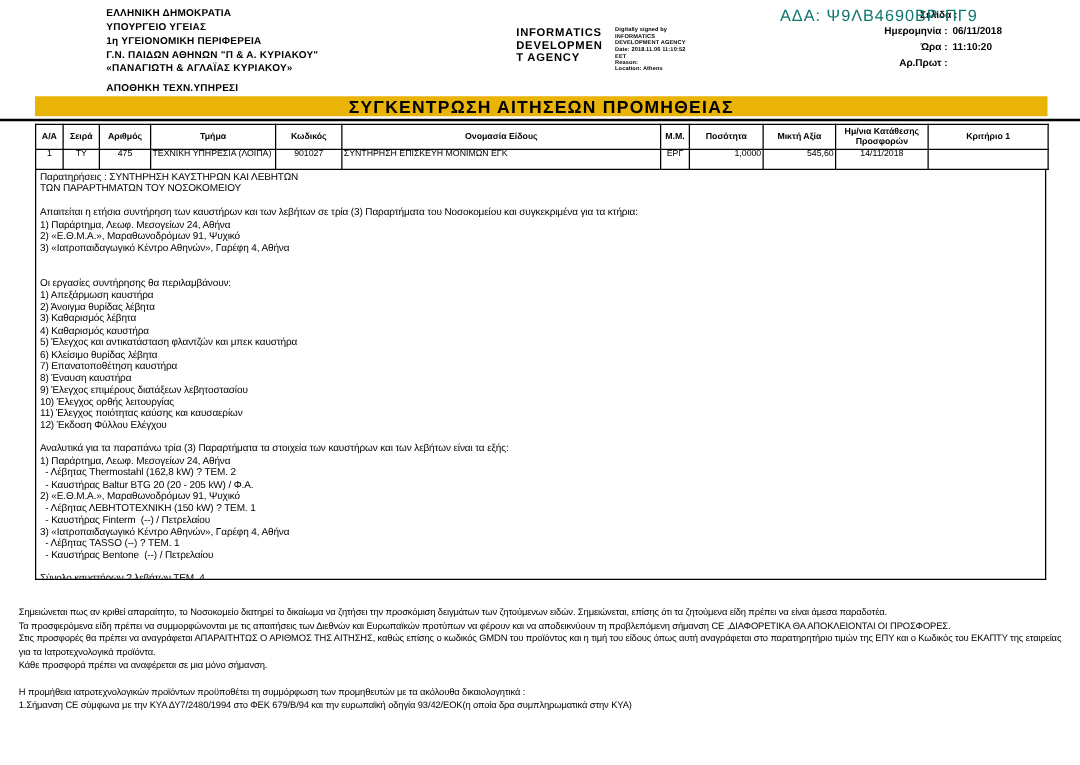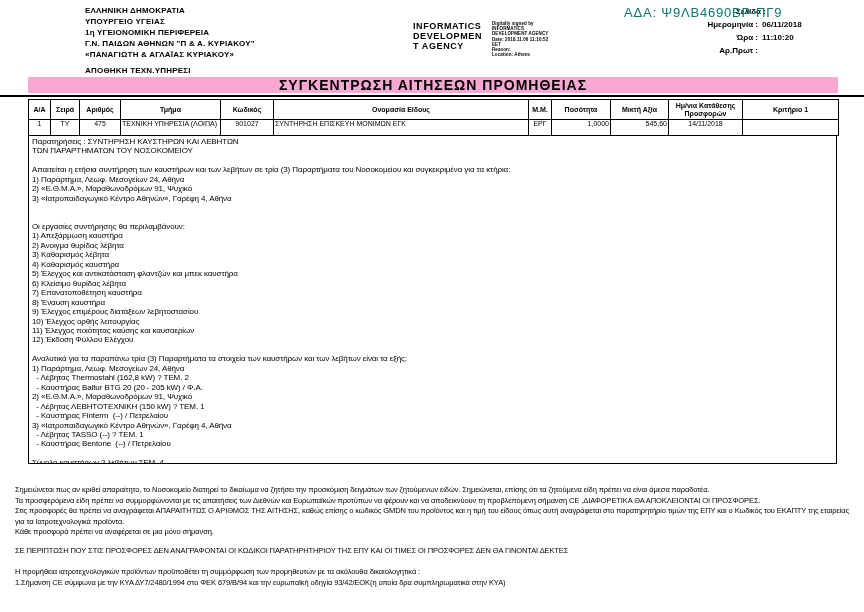--- a/index.html
+++ b/index.html
@@ -20,21 +20,21 @@
 
   
   .ada { position:absolute; left:624px; top:5px; font-size:13px; letter-spacing:0.8px; white-space:nowrap; color:#0f766e; }
   .page-label { position:absolute; left:736px; top:7px; font-size:8px; font-weight:bold; }
   .meta { position:absolute; left:630px; top:18px; width:196px; font-size:8px; font-weight:bold; }
   .meta-row { display:flex; justify-content:flex-end; line-height:13px; }
   .meta-row .lbl { text-align:right; white-space:pre; }
   .meta-row .val { width:64px; padding-left:4px; white-space:pre; }
 
   
-  .title-band { position:absolute; left:28px; top:77px; width:810px; height:16px; background:#f9a8d4; text-align:center; }
+  .title-band { position:absolute; left:28px; top:77px; width:810px; height:16px; background:#eab308; text-align:center; }
   .title { font-size:14px; font-weight:bold; letter-spacing:1px; line-height:16px; white-space:nowrap; }
   .rule { position:absolute; left:0; top:95px; width:864px; height:2px; background:#000; }
 
   
   table.req { position:absolute; left:28px; top:99px; width:810px; border-collapse:collapse; table-layout:fixed; }
   table.req th, table.req td { border:1px solid #000; font-size:7px; padding:0 1px; overflow:hidden; }
   table.req th { font-weight:bold; text-align:center; height:19px; vertical-align:middle; line-height:8px; }
   table.req td { height:15px; vertical-align:top; line-height:8px; }
   th.h-right { text-align:right; padding-right:3px; }
   td.c { text-align:center; }
@@ -189,18 +189,17 @@
     <div class="obs-line">Σύνολο καυστήρων ? λεβήτων ΤΕΜ. 4</div>
   </div>
 
 <div class="footer">
   <div>
       <div class="para">Σημειώνεται  πως αν κριθεί απαραίτητο, το Νοσοκομείο διατηρεί το δικαίωμα να ζητήσει την προσκόμιση δειγμάτων των ζητούμενων ειδών. Σημειώνεται, επίσης  ότι τα ζητούμενα είδη πρέπει να είναι άμεσα παραδοτέα.</div>
       <div class="para">Τα προσφερόμενα είδη πρέπει να συμμορφώνονται με τις απαιτήσεις των Διεθνών και Ευρωπαϊκών προτύπων  να φέρουν και να αποδεικνύουν  τη προβλεπόμενη σήμανση CE ,ΔΙΑΦΟΡΕΤΙΚΑ ΘΑ ΑΠΟΚΛΕΙΟΝΤΑΙ ΟΙ ΠΡΟΣΦΟΡΕΣ.</div>
       <div class="para">Στις  προσφορές  θα πρέπει να αναγράφεται  ΑΠΑΡΑΙΤΗΤΩΣ Ο ΑΡΙΘΜΟΣ ΤΗΣ ΑΙΤΗΣΗΣ, καθώς επίσης ο κωδικός GMDN του προϊόντος και η τιμή του είδους όπως αυτή αναγράφεται στο παρατηρητήριο τιμών της ΕΠΥ και ο Κωδικός του ΕΚΑΠΤΥ  της εταιρείας για τα Ιατροτεχνολογικά προϊόντα.</div>
       <div class="para">Κάθε προσφορά πρέπει να αναφέρεται σε μια μόνο σήμανση.</div>
     </div>
-  <div class="notice">ΣΕ ΠΕΡΙΠΤΩΣΗ ΠΟΥ ΣΤΙΣ ΠΡΟΣΦΟΡΕΣ  ΔΕΝ ΑΝΑΓΡΑΦΟΝΤΑΙ ΟΙ ΚΩΔΙΚΟΙ ΠΑΡΑΤΗΡΗΤΗΡΙΟΥ ΤΗΣ ΕΠΥ ΚΑΙ ΟΙ ΤΙΜΕΣ ΟΙ ΠΡΟΣΦΟΡΕΣ ΔΕΝ ΘΑ ΓΙΝΟΝΤΑΙ ΔΕΚΤΕΣ</div>
   <div class="reqs">
       <div>Η προμήθεια ιατροτεχνολογικών προϊόντων προϋποθέτει τη συμμόρφωση των  προμηθευτών με τα ακόλουθα δικαιολογητικά :</div>
       <div>1.Σήμανση CE σύμφωνα με  την ΚΥΑ ΔΥ7/2480/1994 στο ΦΕΚ 679/Β/94 και την ευρωπαϊκή οδηγία 93/42/ΕΟΚ(η οποία δρα συμπληρωματικά στην ΚΥΑ)</div>
     </div>
 </div>
 
 </body></html>

